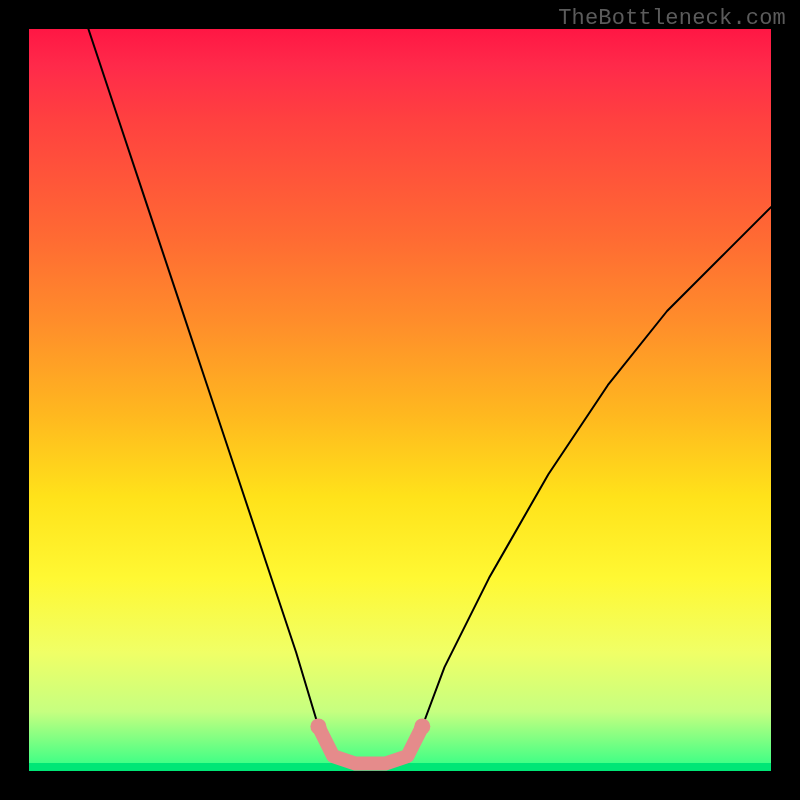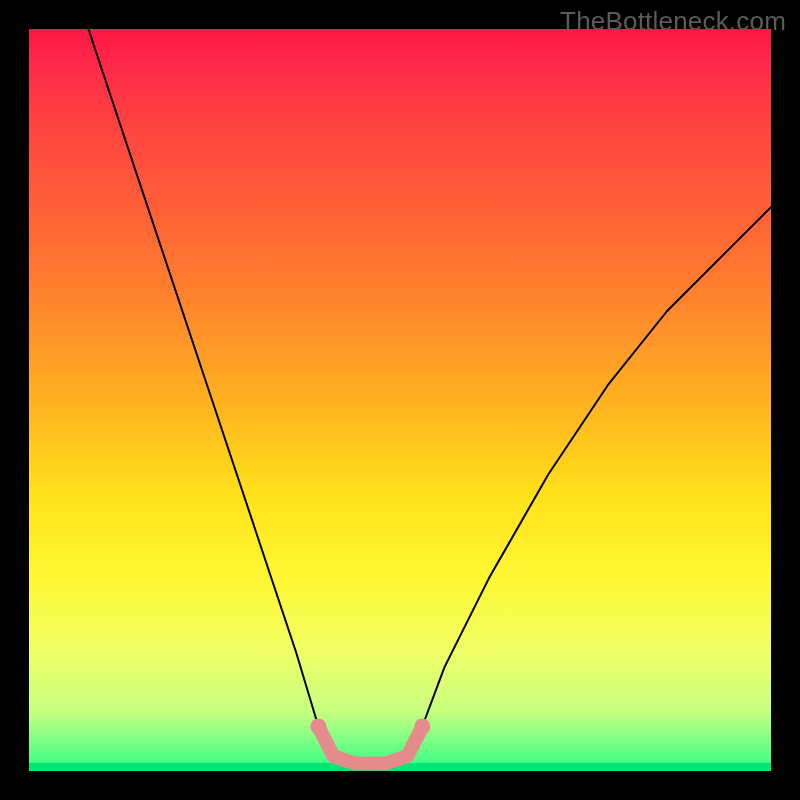--- a/index.html
+++ b/index.html
@@ -48,22 +48,22 @@
     right: 0;
     bottom: 0;
     height: 8px;
     background: #00e676;
   }
   .watermark {
     position: absolute;
     top: 6px;
     right: 14px;
     color: #5b5b5b;
-    font-family: Liberation Sans, sans-serif;
-    font-size: 26px;
+    font-family: Liberation Mono, monospace;
+    font-size: 22px;
     letter-spacing: 0.2px;
     user-select: none;
   }
   svg.curves {
     position: absolute;
     inset: 0;
   }
 </style>
 </head>
 <body>

